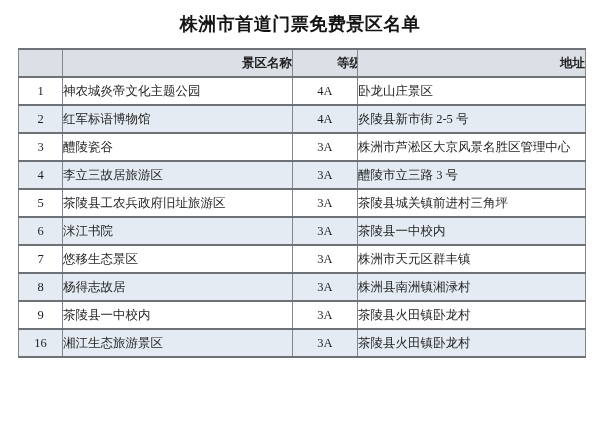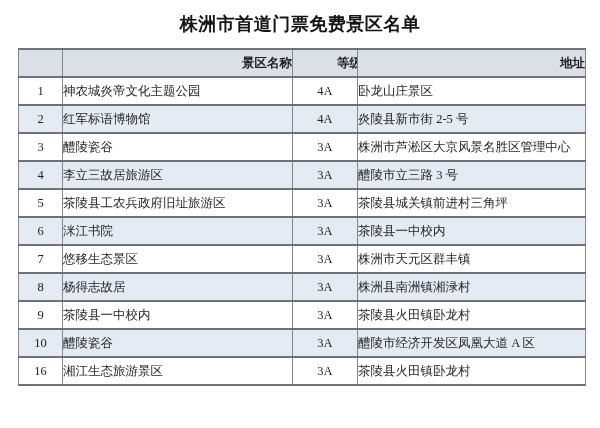--- a/index.html
+++ b/index.html
@@ -137,26 +137,20 @@
           <td class="col2">3A</td>
           <td class="col3">株洲县南洲镇湘渌村</td>
         </tr>
         <tr>
           <td class="col0">9</td>
           <td class="col1">茶陵县一中校内</td>
           <td class="col2">3A</td>
           <td class="col3">茶陵县火田镇卧龙村</td>
         </tr>
         <tr>
-          <td class="col0">10</td>
-          <td class="col1">醴陵瓷谷</td>
-          <td class="col2">3A</td>
-          <td class="col3">醴陵市经济开发区凤凰大道 A 区</td>
-        </tr>
-        <tr>
           <td class="col0">16</td>
           <td class="col1">湘江生态旅游景区</td>
           <td class="col2">3A</td>
           <td class="col3">茶陵县火田镇卧龙村</td>
         </tr>
       </tbody>
   </table>
 </div>
 
 </body></html>

